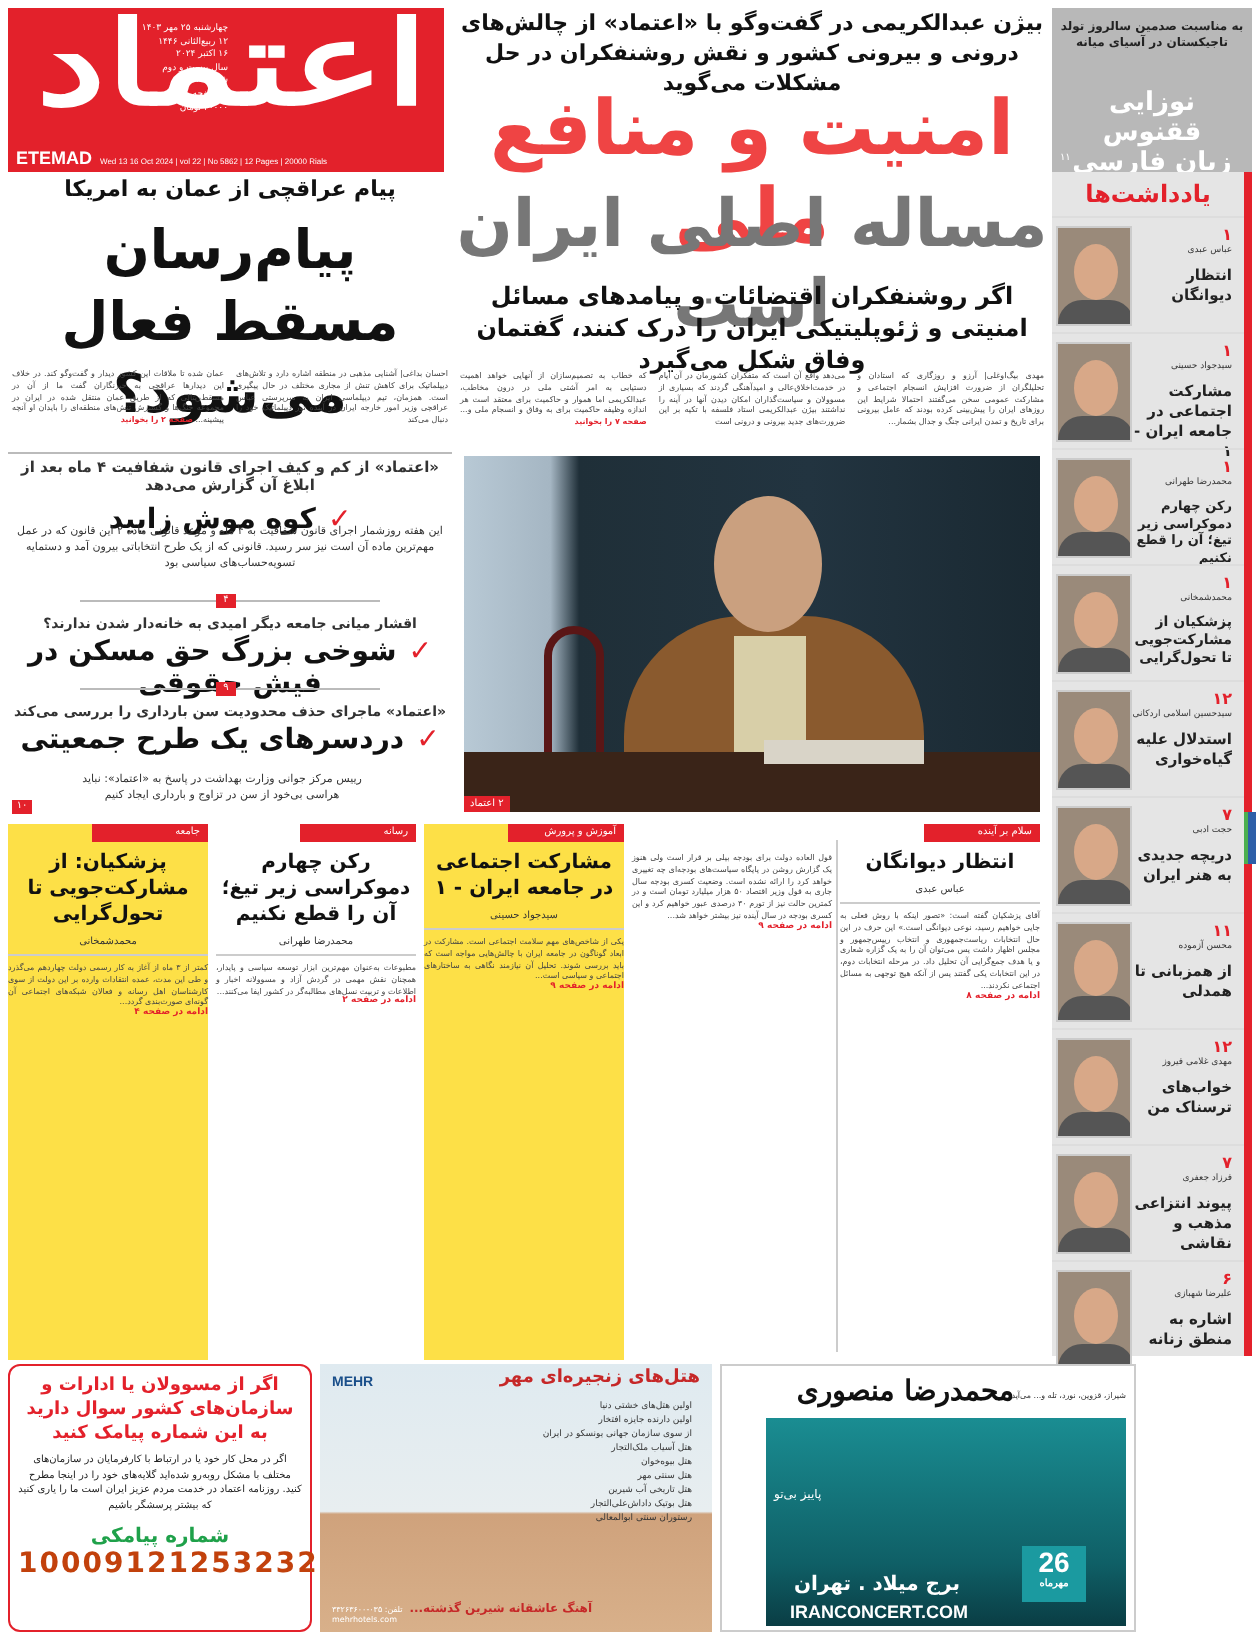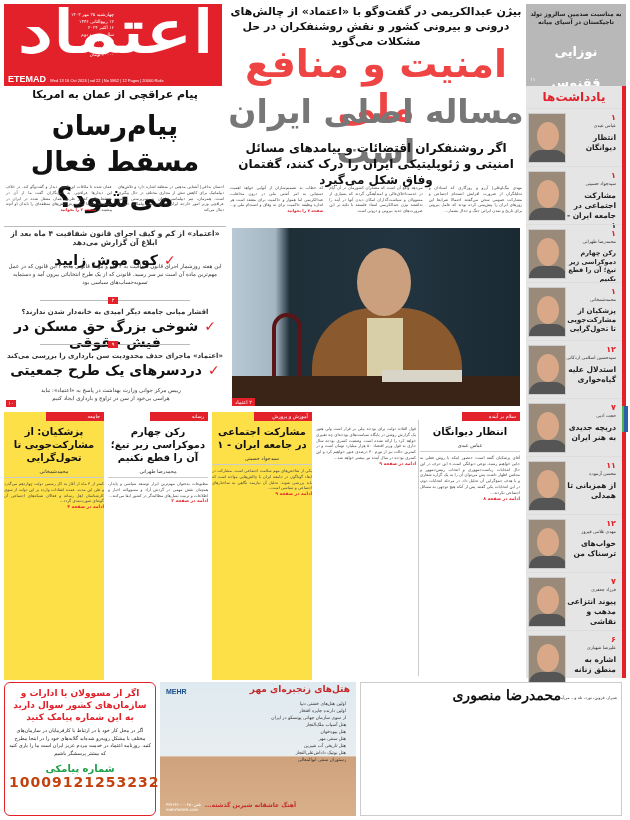--- a/index.html
+++ b/index.html
@@ -64,21 +64,21 @@
   .ad1-h { font-size: 9px; font-weight: bold; color: #e3212b; line-height: 12px; }
   .ad1-t { font-size: 5px; line-height: 7.5px; color: #222; margin-top: 4px; }
   .ad1-lbl { font-size: 10px; font-weight: bold; color: #1fa14a; margin-top: 6px; }
   .ad1-num { font-size: 14px; font-weight: bold; color: #c2410c; letter-spacing: 1px; direction: ltr; }
   .ad2 { top: 682px; left: 160px; width: 196px; height: 134px; background: linear-gradient(180deg, #dfeaf0 0%, #e8eef0 55%, #cfa27c 56%, #d8b08a 100%); overflow: hidden; }
   .ad2-h { position: absolute; right: 6px; top: 2px; font-size: 9px; font-weight: bold; color: #c62828; }
   .ad2-lines { position: absolute; right: 10px; top: 18px; font-size: 4.5px; line-height: 7px; color: #333; text-align: right; }
   .ad2-logo { position: absolute; left: 6px; top: 6px; font-size: 7px; font-weight: bold; color: #1a4f8a; font-family: "Liberation Sans", sans-serif; direction: ltr; }
   .ad2-foot { position: absolute; right: 60px; bottom: 8px; font-size: 6px; font-weight: bold; color: #c62828; }
   .ad2-phone { position: absolute; left: 6px; bottom: 4px; font-size: 4px; color: #fff; direction: ltr; }
-  .ad3 { top: 682px; left: 360px; width: 262px; height: 134px; background: #fff; border: 1px solid #ccc; }
+  .ad3 { top: 682px; left: 360px; width: 208px; height: 134px; background: #fff; border: 1px solid #ccc; }
   .ad3-title { position: absolute; right: 60px; top: 4px; font-size: 14px; font-weight: bold; font-family: "DejaVu Serif", serif; color: #111; }
   .ad3-note { position: absolute; right: 4px; top: 12px; font-size: 4px; color: #333; }
   .ad3-poster { position: absolute; left: 22px; top: 26px; width: 180px; height: 104px; background: linear-gradient(180deg, #1a8d92 0%, #0f5f66 70%, #0a3d44 100%); }
   .ad3-date { position: absolute; left: 128px; top: 64px; width: 32px; height: 28px; background: #1b9aa0; color: #fff; text-align: center; font-size: 14px; font-weight: bold; font-family: "Liberation Sans", sans-serif; line-height: 16px; }
   .ad3-date span { display: block; font-size: 5px; line-height: 6px; }
   .ad3-venue { position: absolute; left: 14px; top: 78px; font-size: 10px; font-weight: bold; color: #fff; }
   .ad3-url { position: absolute; left: 12px; top: 92px; font-size: 9px; font-weight: bold; color: #fff; font-family: "Liberation Sans", sans-serif; direction: ltr; }
   .ad3-tag { position: absolute; left: 4px; top: 34px; font-size: 6px; color: #fff; font-family: "DejaVu Serif", serif; }
   .side-bar { top: 406px; left: 622px; width: 6px; height: 26px; background: linear-gradient(90deg, #4caf50 0 30%, #2d5fa8 30% 100%); }
   .vline { width: 1px; background: #ccc; }
@@ -115,21 +115,21 @@
   <div class="person-shirt"></div>
   <div class="person-head"></div>
   <div class="table"></div>
   <div class="book"></div>
   <div class="photo-tag">۲ اعتماد</div>
 </div>
 
 <div class="abs promo">
   <div class="promo-k">به مناسبت صدمین سالروز تولد تاجیکستان در آسیای میانه</div>
   <div class="promo-t">نوزایی</div>
-  <div class="promo-t" style="margin-top:16px">ققنوس</div>
+  <div class="promo-t" style="margin-top:0">ققنوس</div>
   <div class="promo-t" style="margin-top:0">زبان فارسی</div>
   <div class="promo-n">۱۱</div>
 </div>
 
 <div class="abs l-kicker">پیام عراقچی از عمان به امریکا</div>
 <div class="abs l-head">پیام‌رسان مسقط فعال می‌شود؟</div>
 <div class="abs l-body">
   <div class="body-col">احسان بداغی| آشنایی مذهبی در منطقه اشاره دارد و تلاش‌های دیپلماتیک برای کاهش تنش از مجاری مختلف در حال پیگیری است. همزمان، تیم دیپلماسی ایران به سرپرستی عباس عراقچی وزیر امور خارجه ایران در آینده تور دیپلماتیک خود را دنبال می‌کند</div>
   <div class="body-col"><span>عمان شده تا ملاقات این کشور دیدار و گفت‌وگو کند. در خلاف این دیدارها عراقچی به خبرنگاران گفت ما از آن در مسقط‌ریتالی که از طریق عمان منتقل شده در ایران در مجموعه جنگ‌ها و گسترش تنش‌های منطقه‌ای را بایدان او آنچه پیشینه...</span> <span class="cont">صفحه ۲ را بخوانید</span></div>
 </div>
@@ -302,13 +302,22 @@
   <div class="ad2-foot">آهنگ عاشقانه شیرین گذشته...</div>
   <div class="ad2-phone">
       <div>تلفن: ۰۳۵-۳۳۲۶۳۶۰۰</div>
       <div>mehrhotels.com</div>
     </div>
 </div>
 
 <div class="abs ad3">
   <div class="ad3-title">محمدرضا منصوری</div>
   <div class="ad3-note">شیراز، قزوین، نورد، تله و... می‌آید</div>
+  <div class="ad3-poster">
+    <div class="ad3-tag">پاییز بی‌تو</div>
+    <div class="ad3-date">
+        <div>26</div>
+        <span>مهرماه</span>
+      </div>
+    <div class="ad3-venue">برج میلاد . تهران</div>
+    <div class="ad3-url">IRANCONCERT.COM</div>
+  </div>
 </div>
 
 </body></html>

